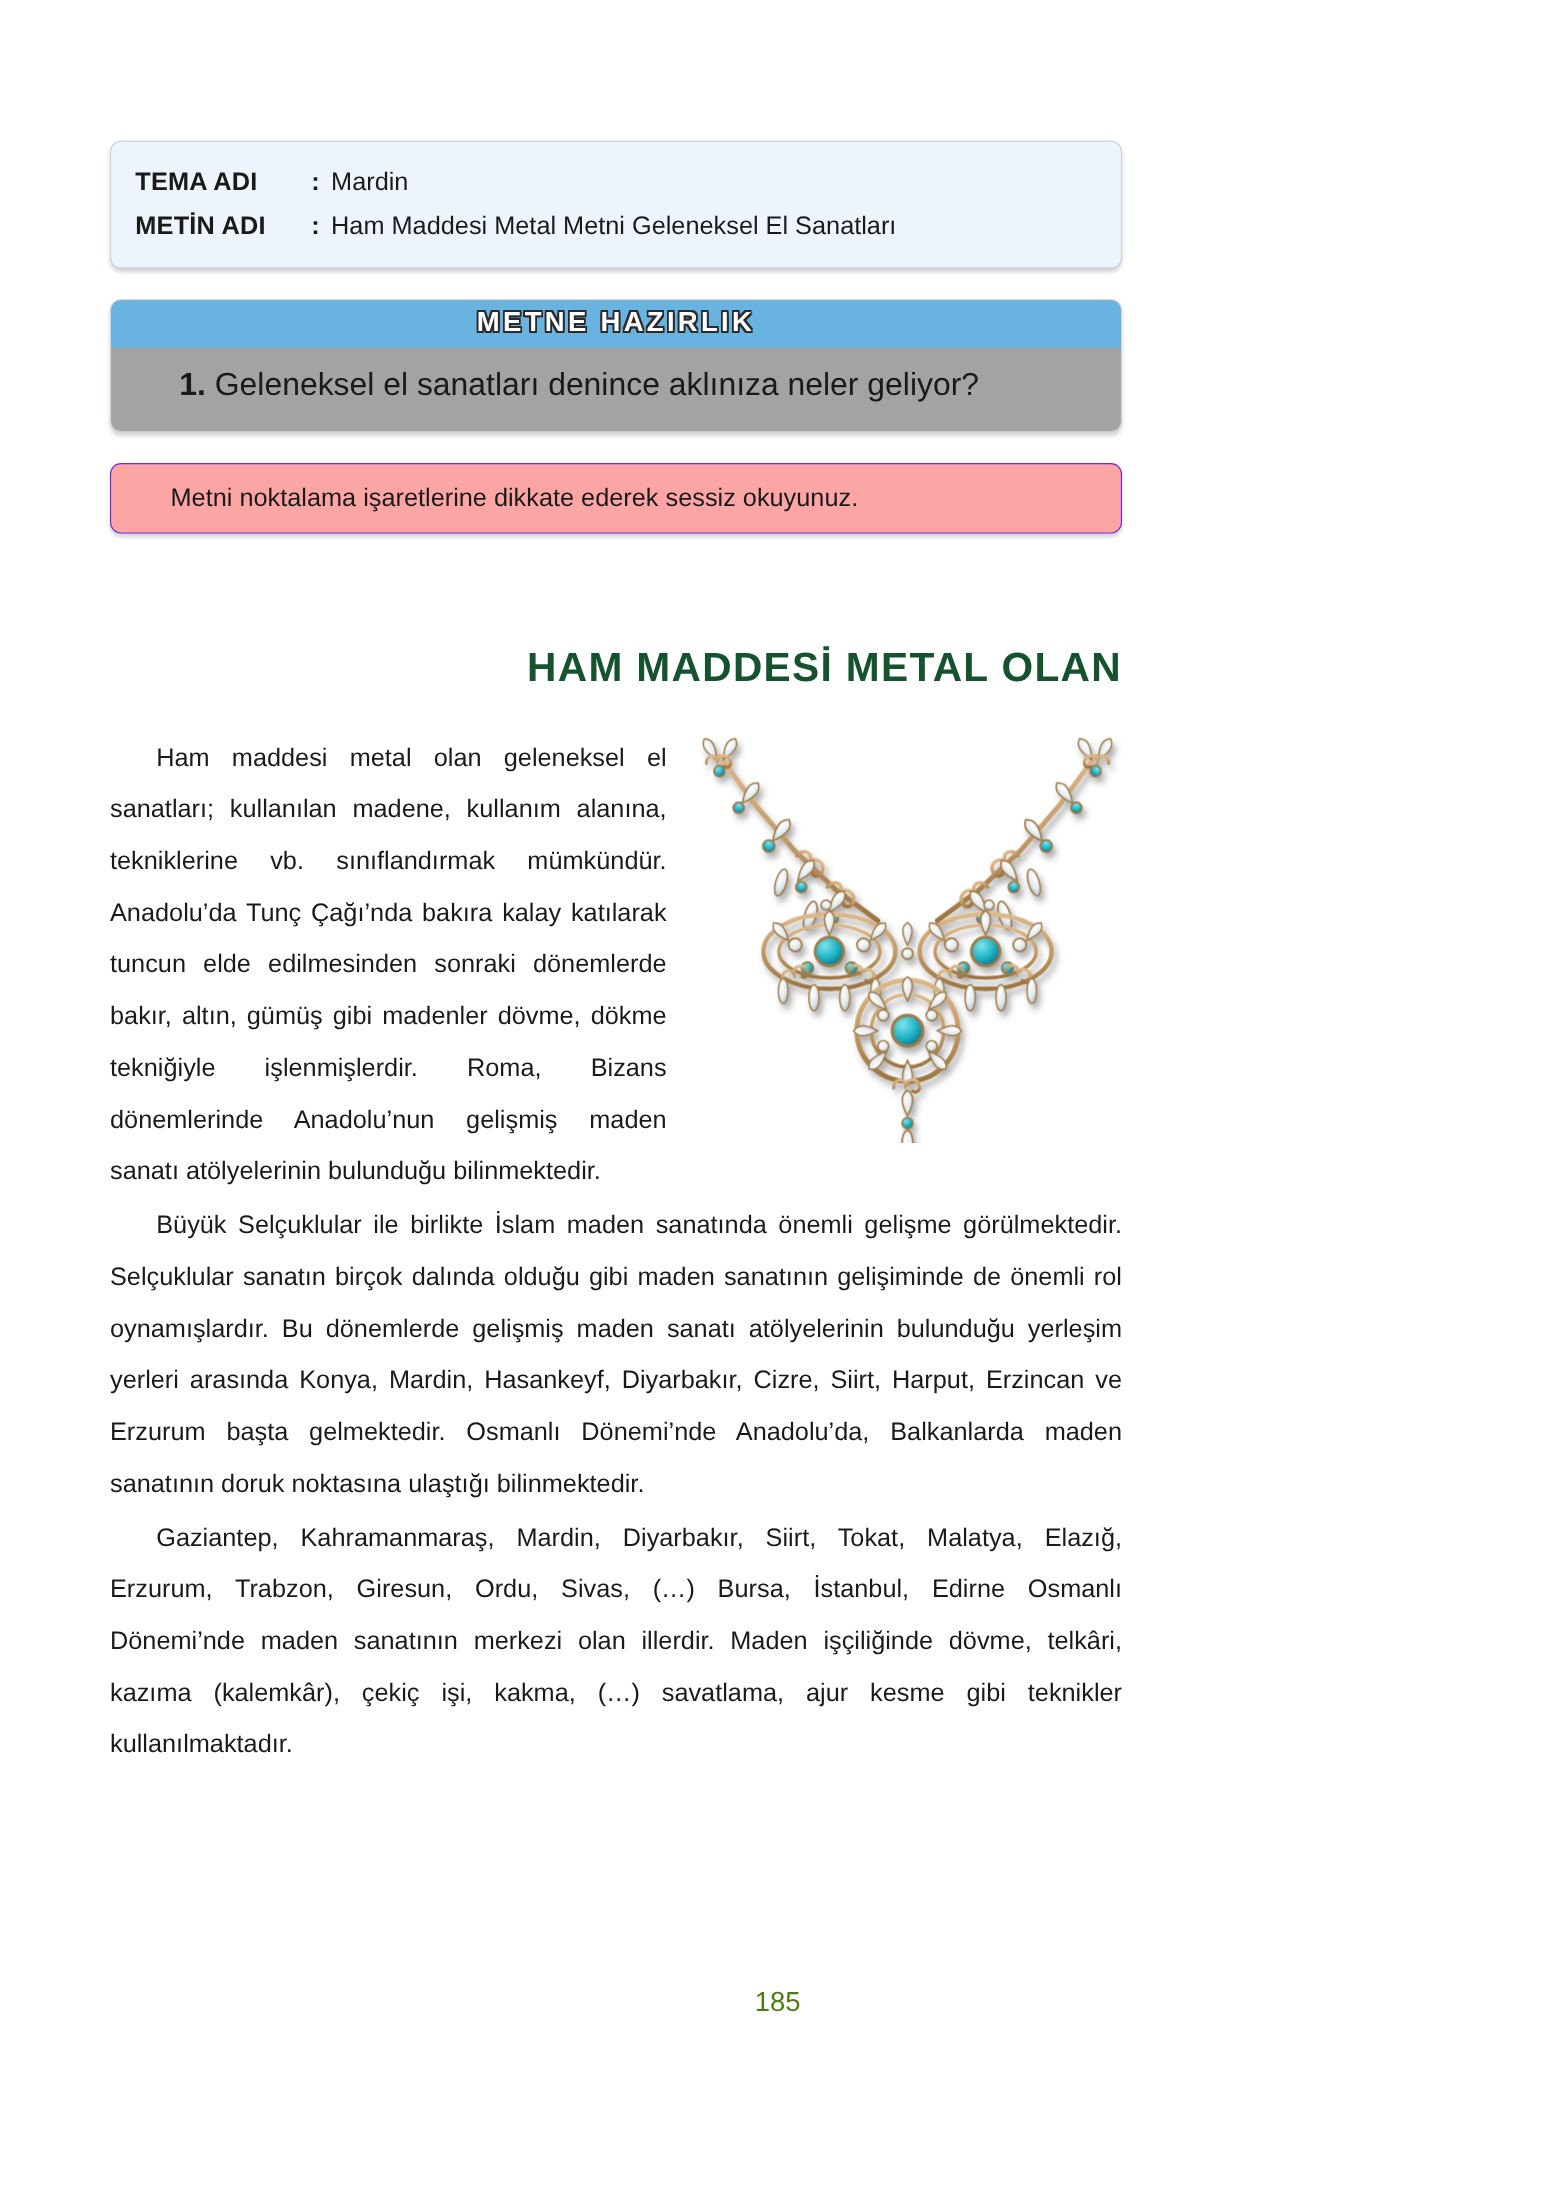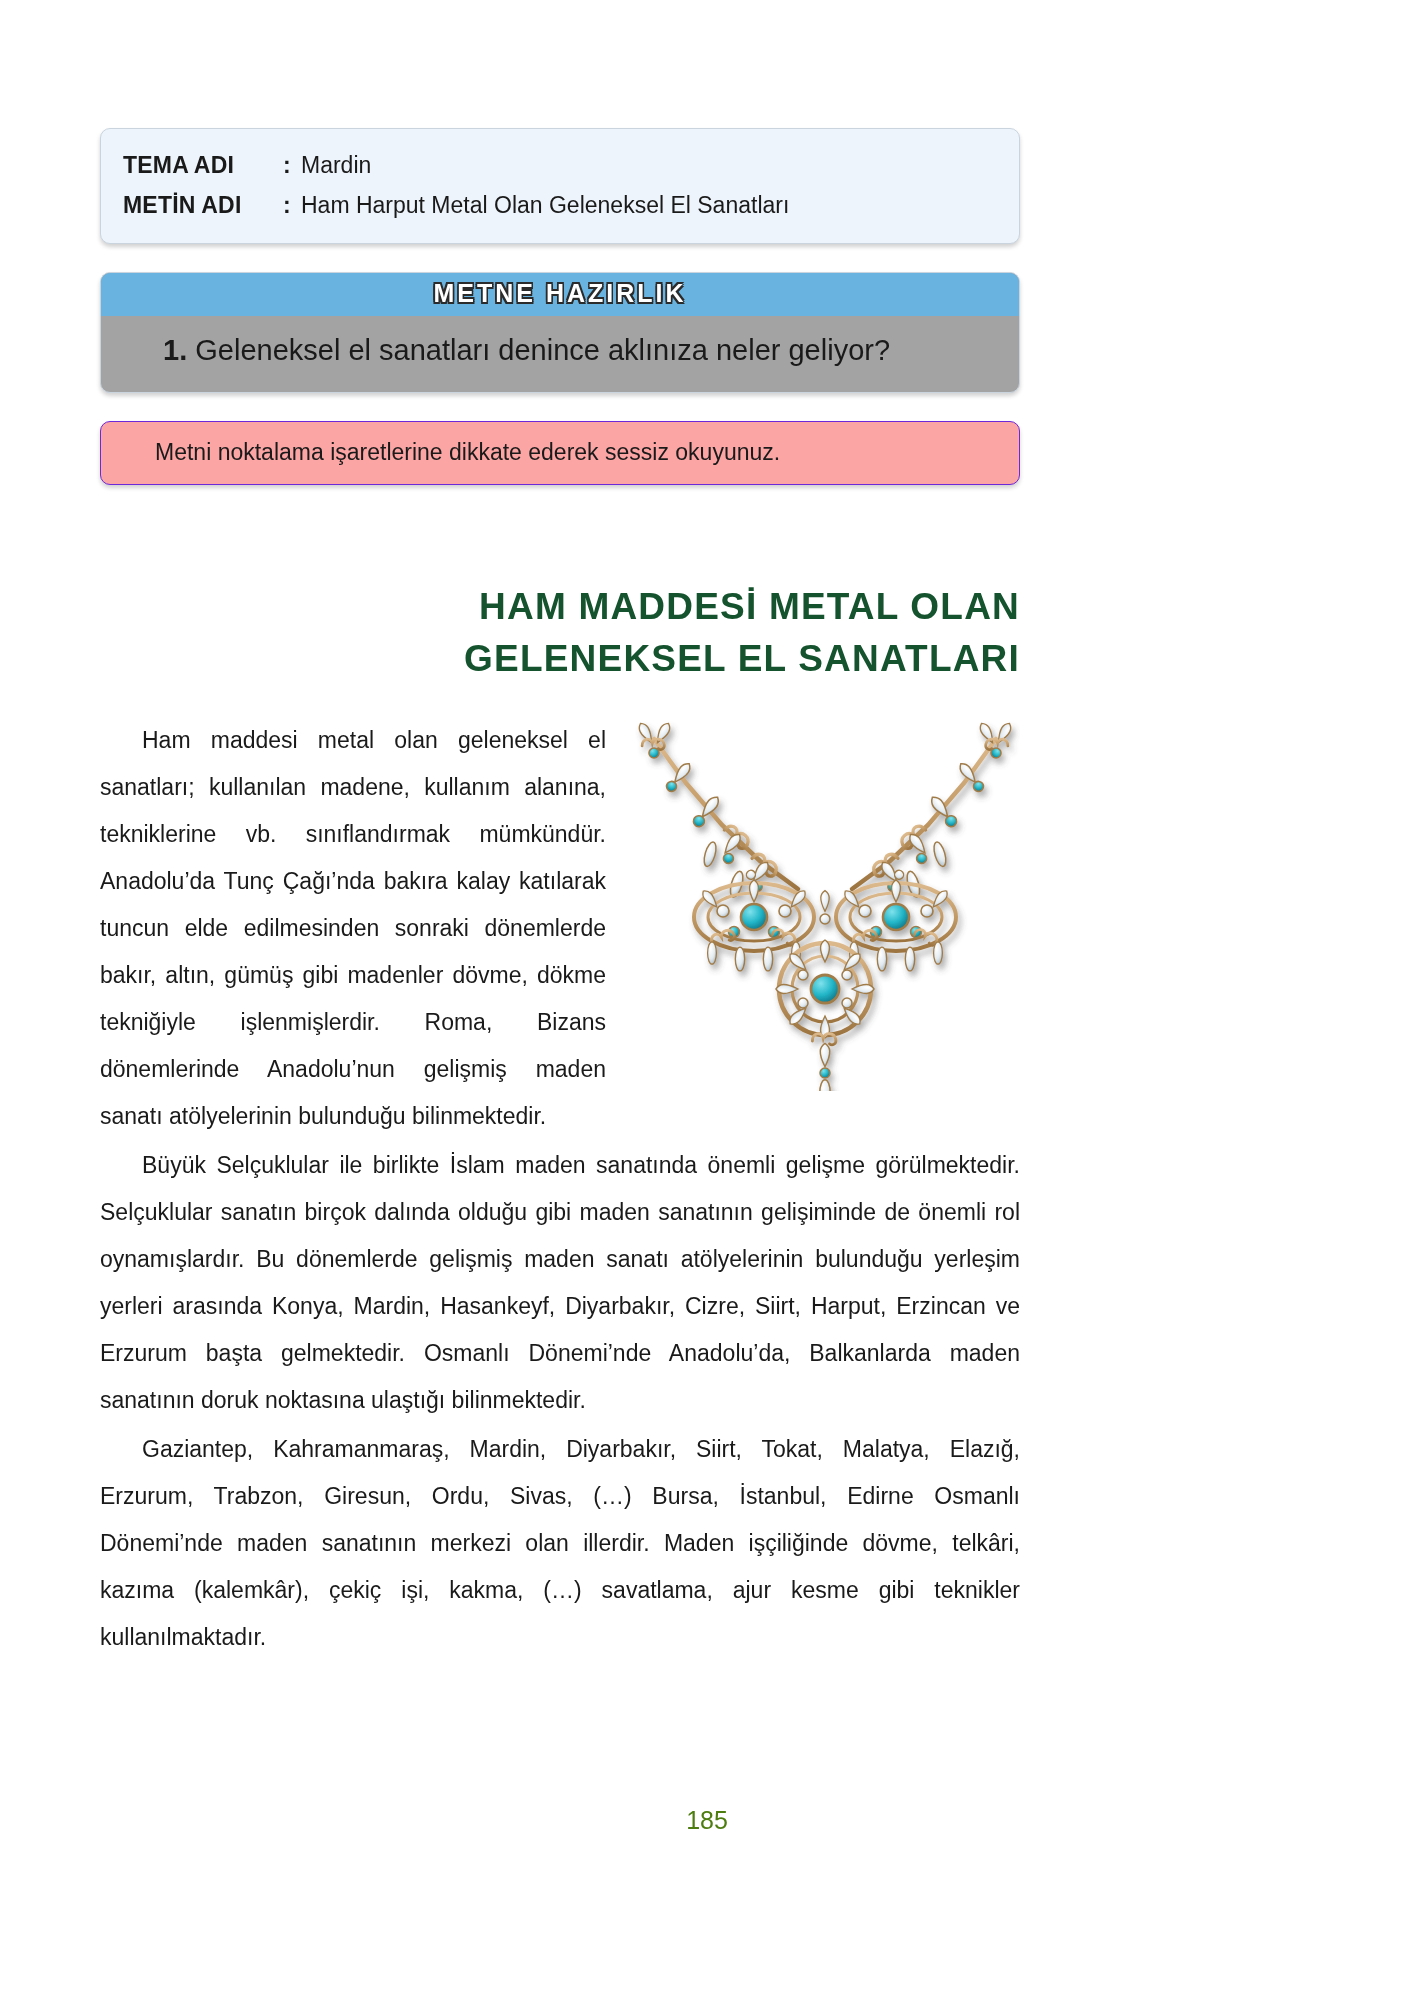--- a/index.html
+++ b/index.html
@@ -179,21 +179,21 @@
 
     <div class="info-box">
       <div class="info-row">
         <span class="info-label">TEMA ADI</span>
         <span class="info-colon">:</span>
         <span class="info-value">Mardin</span>
       </div>
       <div class="info-row">
         <span class="info-label">METİN ADI</span>
         <span class="info-colon">:</span>
-        <span class="info-value">Ham Harput Metal Olan Geleneksel El Sanatları</span>
+        <span class="info-value">Ham Maddesi Metal Metni Geleneksel El Sanatları</span>
       </div>
     </div>
 
     <div class="prep-box">
       <div class="prep-banner">
         <span class="prep-banner-text">METNE HAZIRLIK</span>
       </div>
       <div class="prep-body">
         <div class="prep-item">
           <span class="prep-num">1.</span>
@@ -201,21 +201,20 @@
         </div>
       </div>
     </div>
 
     <div class="note-box">
       <div class="note-text">Metni noktalama işaretlerine dikkate ederek sessiz okuyunuz.</div>
     </div>
 
     <div class="article-title">
       <span class="tline">HAM MADDESİ METAL OLAN</span>
-      <span class="tline">GELENEKSEL EL SANATLARI</span>
     </div>
 
     <div class="body-wrap clearfix">
 
       <div class="figure">
         <svg viewBox="0 0 390 370" xmlns="http://www.w3.org/2000/svg" aria-hidden="true">
           <defs>
             <linearGradient id="goldg" x1="0" y1="0" x2="0" y2="1">
               <stop offset="0%" stop-color="#dcb98c"></stop>
               <stop offset="50%" stop-color="#c29a66"></stop>

